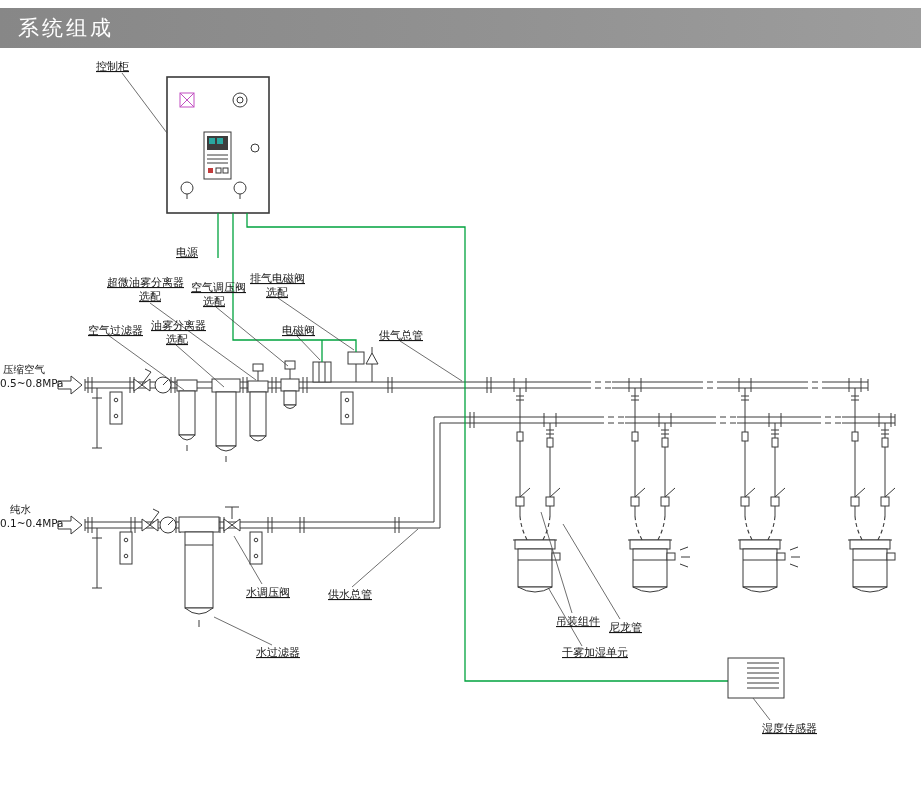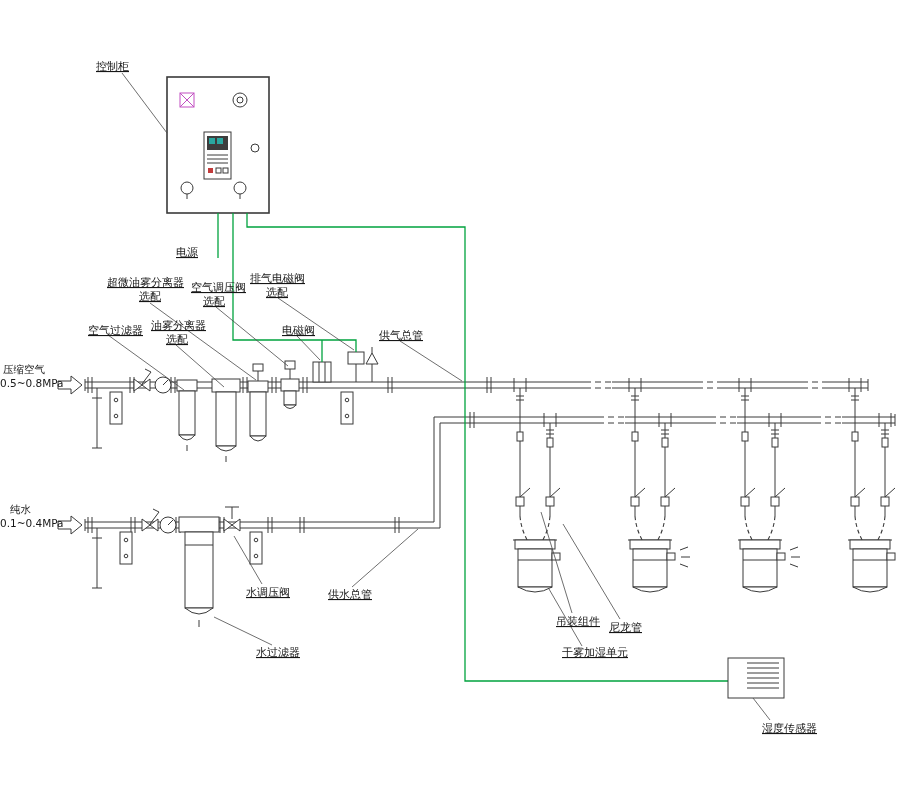--- a/index.html
+++ b/index.html
@@ -19,20 +19,23 @@
   .leader{ stroke:#4a4a4a; stroke-width:0.8; fill:none; }
   text { font-size:11px; fill:#161616; font-family:"DejaVu Sans","Liberation Sans",sans-serif; }
   .lbl { text-decoration:underline; }
   .small { font-size:10.5px; }
 </style>
 </head>
 <body>
 
 <div class="page">
 
+  <div class="header">
+    <span>系统组成</span>
+  </div>
 
   <svg class="diagram" width="921" height="787" viewBox="0 0 921 787">
     <defs>
       <g id="flange">
         <line class="pl" x1="0" y1="-8" x2="0" y2="8"></line>
         <line class="pl" x1="4" y1="-8" x2="4" y2="8"></line>
       </g>
       <g id="bvalve">
         <polygon class="comp" points="-8,-6 0,0 -8,6"></polygon>
         <polygon class="comp" points="8,-6 0,0 8,6"></polygon>

